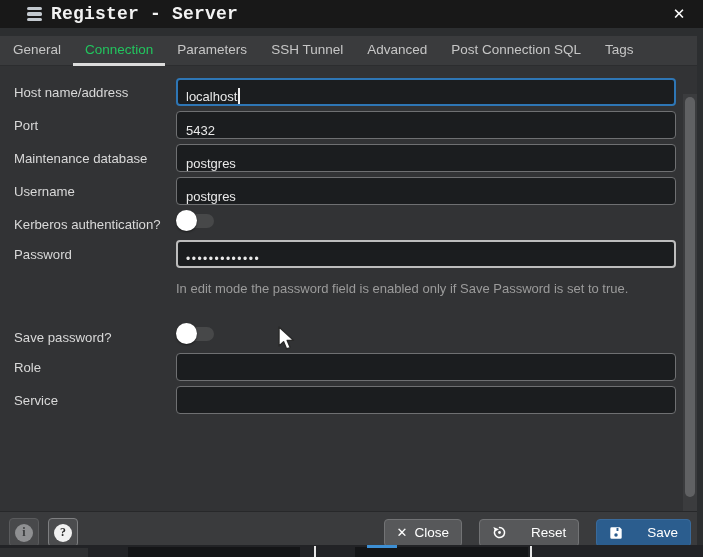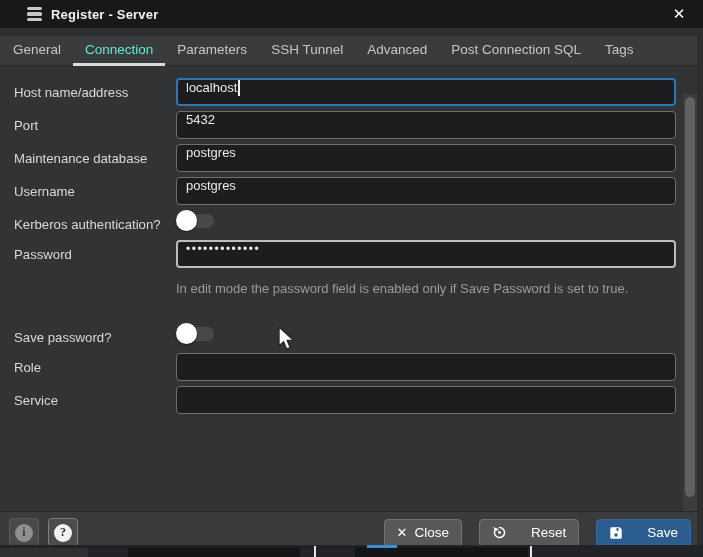--- a/index.html
+++ b/index.html
@@ -4,40 +4,40 @@
 <style>
   * { margin:0; padding:0; box-sizing:border-box; }
   html,body { background:#202124; font-family:"Liberation Sans", sans-serif; }
   .screen { position:relative; width:703px; height:557px; overflow:hidden; background:#2c2e30; }
 
   
   .titlebar { position:absolute; left:0; top:0; width:703px; height:28px; background:#181818;
     display:flex; align-items:center; padding-left:27px; }
   .titlebar .app-icon { display:flex; flex-direction:column; gap:2px; margin-right:9px; }
   .titlebar .app-icon i { display:block; width:15px; height:3.2px; border-radius:1.6px; background:#c3c9cf; }
-  .titlebar .title { color:#f2f2f2; font-size:13px; font-weight:bold; letter-spacing:.2px; }
+  .titlebar .title { color:#f2f2f2; font-size:18px; font-weight:bold; letter-spacing:.2px;font-family:Liberation Mono, monospace; }
   .titlebar .close-x { position:absolute; right:12px; top:0; height:28px; width:24px;
     color:#ffffff; font-size:15px; display:flex; align-items:center; justify-content:center; cursor:pointer; }
 
   
   .dialog { position:absolute; left:0; top:36px; width:697px; height:517px; background:#323335; }
 
   
   .tabbar { height:30px; background:#3a3b3d; border-bottom:1px solid #2c2d2f; display:flex; padding-left:1px; }
   .tab { height:30px; line-height:27px; padding:0 12px; font-size:13.5px; color:#c6c6c6;
     border-bottom:3px solid transparent; cursor:pointer; white-space:nowrap; }
-  .tab.active { color:#5eead4; border-bottom-color:#dcdcdc; }
+  .tab.active { color:#22c55e; border-bottom-color:#dcdcdc; }
 
   
   .content { position:relative; height:444px; overflow:hidden; padding:12px 0 0 14px; }
   .row { display:flex; margin-bottom:5px; }
   .row .lbl { width:162px; padding-top:5px; padding-right:14px; color:#d9d9d9; font-size:13.2px; line-height:20px; }
   .row .ctl { width:500px; }
   .textbox { width:500px; height:28px; background:#1b1d1f; border:1px solid #6f7072; border-radius:4px;
-    color:#e9e9e9; font-size:13px; padding:0 9px; display:flex; align-items:flex-start; }
+    color:#e9e9e9; font-size:13px; padding:0 9px; display:flex; align-items:flex-end; }
   .textbox.focused { border:2px solid #2e76b5; padding:0 8px; }
   .textbox.hovered { border:2px solid #bdbdbd; padding:0 8px; }
   .textbox.password { letter-spacing:1.5px; font-size:12px; }
   .caret { display:inline-block; width:1.5px; height:16px; background:#f0f0f0; margin-left:1px; }
   .helptext { width:500px; margin-top:8px; color:#9b9b9b; font-size:13px; line-height:25px; }
   .row.tight { margin-bottom:22px; }
 
   
   .switch { position:relative; width:40px; height:21px; cursor:pointer; }
   .switch .track { position:absolute; left:5px; top:4px; width:33px; height:14px; border-radius:7px; background:#474849; }

